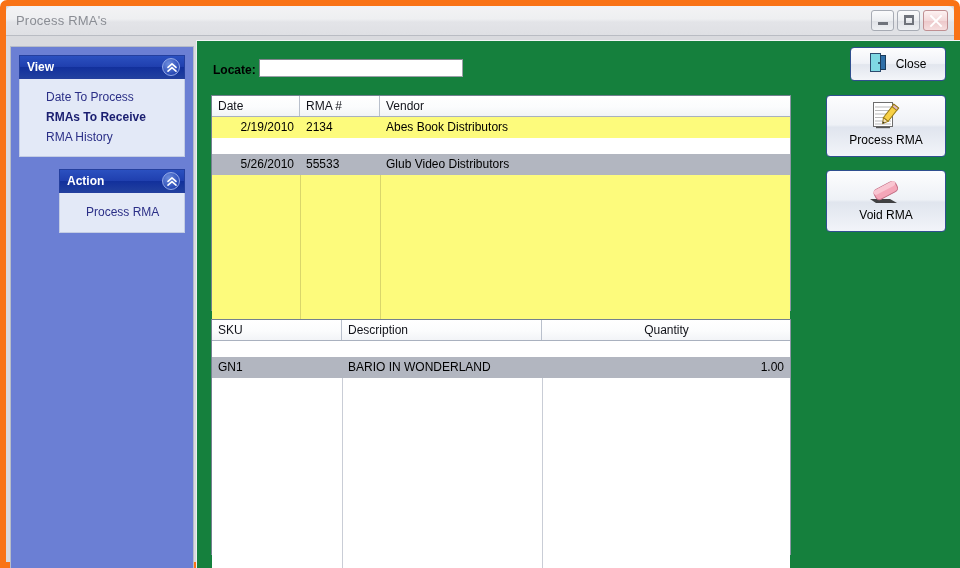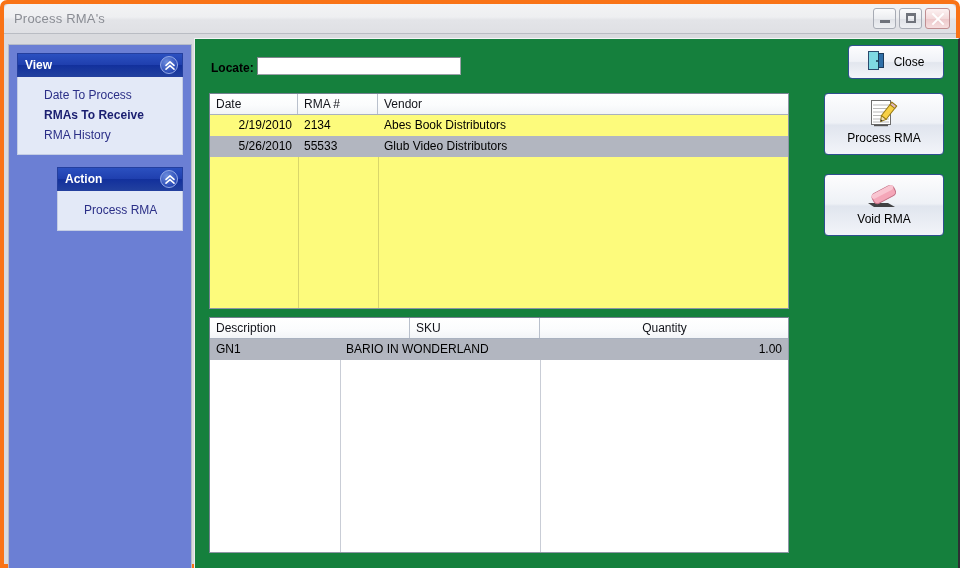--- a/index.html
+++ b/index.html
@@ -17,21 +17,21 @@
   }
 
   
   .window {
     position: absolute;
     left: 0; top: 0;
     width: 960px;
     height: 568px;
     box-sizing: border-box;
     background: #d9dade;
-    border: 4px solid #f97316;
+    border: 6px solid #f97316;
     border-radius: 7px 7px 0 0;
   }
   .titlebar {
     position: relative;
     height: 30px;
     box-sizing: border-box;
     background: linear-gradient(to bottom, #f3f3f4 0%, #eeeff1 45%, #e3e4e8 55%, #dfe0e4 100%);
     border-bottom: 1px solid #b9bcc3;
     border-radius: 6px 6px 0 0;
   }
@@ -235,21 +235,21 @@
   .hcell.center { text-align: center; }
 
   .grid-body { position: relative; }
   .row {
     display: flex;
     height: 21px;
     font-size: 12px;
     align-items: center;
   }
   .row.rhi { background: #fdfb7c; }
-  .row.rsel { background: #b2b6c0; }
+  .row.rsel { background: #b2b6c0; margin-top: 16px; }
   .cell {
     box-sizing: border-box;
     padding: 0 6px;
     white-space: nowrap;
     overflow: hidden;
     height: 21px;
     line-height: 21px;
   }
   .cell.right { text-align: right; }
 
@@ -272,21 +272,21 @@
     width: 120px;
     height: 62px;
     border: 1px solid #2f4f8f;
     border-radius: 4px;
     background: linear-gradient(to bottom, #fdfdfe 0%, #eef1f6 48%, #e0e5ee 52%, #f2f4f9 100%);
     text-align: center;
     font-size: 12px;
     padding-top: 4px;
   }
   #btn-process { right: 14px; top: 54px; }
-  #btn-void { right: 14px; top: 135px; }
+  #btn-void { right: 14px; top: 129px; }
   .act-btn .lbl { display: block; margin-top: 1px; }
   .act-icon { height: 32px; display: flex; align-items: center; justify-content: center; }
 </style>
 </head>
 <body>
 
 <div class="window">
 
   <div class="titlebar">
     <div class="title-text">Process RMA's</div>
@@ -377,22 +377,22 @@
           </div>
           <div class="filler yellow" style="height:151px;">
             <span class="vline" style="left:88px;"></span>
             <span class="vline" style="left:168px;"></span>
           </div>
         </div>
       </div>
 
       <div class="grid-outer" id="grid-items">
         <div class="grid-head">
+          <div class="hcell" style="width:130px;">SKU</div>
           <div class="hcell" style="width:200px;">Description</div>
-          <div class="hcell" style="width:130px;">SKU</div>
           <div class="hcell center" style="flex:1;">Quantity</div>
         </div>
         <div class="grid-body">
           <div class="row rsel">
             <div class="cell" style="width:130px;">GN1</div>
             <div class="cell" style="width:200px;">BARIO IN WONDERLAND</div>
             <div class="cell right" style="flex:1;">1.00</div>
           </div>
           <div class="filler white" style="height:192px;">
             <span class="vline" style="left:130px;"></span>

